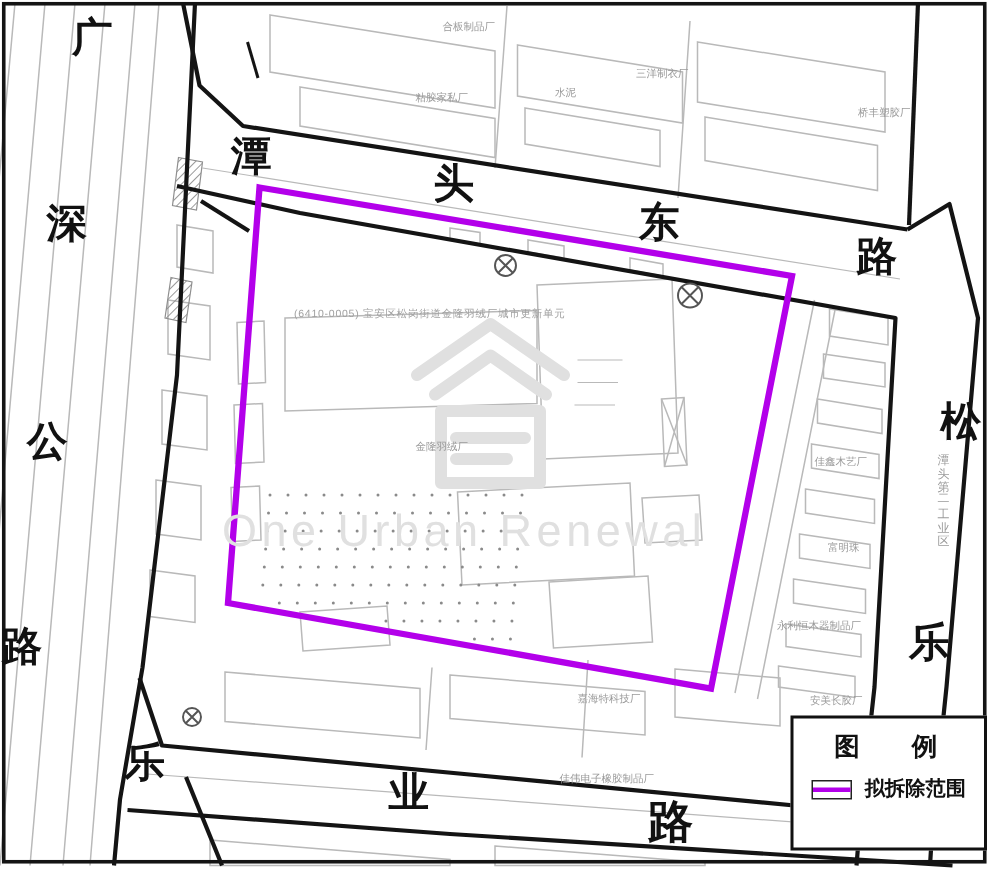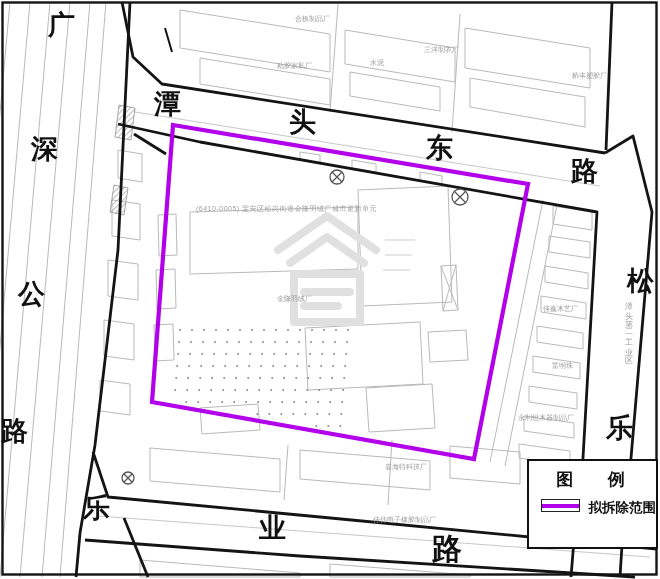--- a/index.html
+++ b/index.html
@@ -10,25 +10,25 @@
           font-family:"Liberation Sans",sans-serif;}
   .rlabel.big{font-size:30px;}
   .flabel{position:absolute;font-size:7px;color:var(--label-gray,#9a9a9a);line-height:1;white-space:nowrap;}
   .unit-label{position:absolute;left:196px;top:204px;font-size:7px;letter-spacing:.5px;
           color:#a0a0a0;white-space:nowrap;}
   .vlabel{position:absolute;left:624px;top:296px;font-size:8px;color:#9a9a9a;
           writing-mode:vertical-rl;letter-spacing:9px;line-height:1;}
   .watermark-text{position:absolute;left:148px;top:338px;font-size:30px;letter-spacing:3px;
           color:var(--watermark,#e0e0e0);white-space:nowrap;}
   
-  .legend{position:absolute;left:527px;top:459px;width:131px;height:90px;background:#fff;
+  .legend{position:absolute;left:527px;top:477px;width:131px;height:90px;background:#fff;
           border:2px solid #111;box-sizing:border-box;z-index:5;}
   .legend-title{margin-top:7px;text-align:center;font-size:17px;font-weight:700;
           letter-spacing:4px;word-spacing:22px;color:#111;}
-  .legend-row{display:flex;align-items:flex-start;margin:8px 0 0 12px;}
+  .legend-row{display:flex;align-items:center;margin:8px 12px 0 12px;}
   .legend-label{font-size:13.5px;font-weight:700;color:#111;margin-left:9px;white-space:nowrap;}
   .sw{position:relative;width:39px;height:13px;border:1.5px solid #222;box-sizing:border-box;background:#fff;}
   .sw-demo::after{content:"";position:absolute;left:0;right:0;top:4px;height:3.5px;
           background:var(--demolition,#b300ea);}
   .sw-road::before{content:"";position:absolute;left:0;right:0;top:4.5px;height:1.5px;background:#222;}
   .sw-road::after{content:"";position:absolute;top:-1px;bottom:-1px;left:17px;width:2.5px;background:#222;}
 </style>
 </head>
 <body>
 
@@ -290,20 +290,21 @@
   <span class="flabel" style="left:572px;top:72px">桥丰塑胶厂</span>
   <span class="flabel" style="left:277px;top:295px">金隆羽绒厂</span>
   <span class="flabel" style="left:385px;top:463px">嘉海特科技厂</span>
   <span class="flabel" style="left:373px;top:516px">佳伟电子橡胶制品厂</span>
   <span class="flabel" style="left:540px;top:464px">安美长胶厂</span>
   <span class="flabel" style="left:543px;top:305px">佳鑫木艺厂</span>
   <span class="flabel" style="left:552px;top:362px">富明珠</span>
   <span class="flabel" style="left:518px;top:414px">永利恒木器制品厂</span>
   <span class="vlabel">潭头第二工业区</span>
 
+  <span class="watermark-text">One Urban Renewal</span>
 
   <div class="legend">
     <div class="legend-title">图 例</div>
     <div class="legend-row">
       <div class="sw sw-demo"></div>
       <span class="legend-label">拟拆除范围</span>
     </div>
   </div>
 
 </div>

